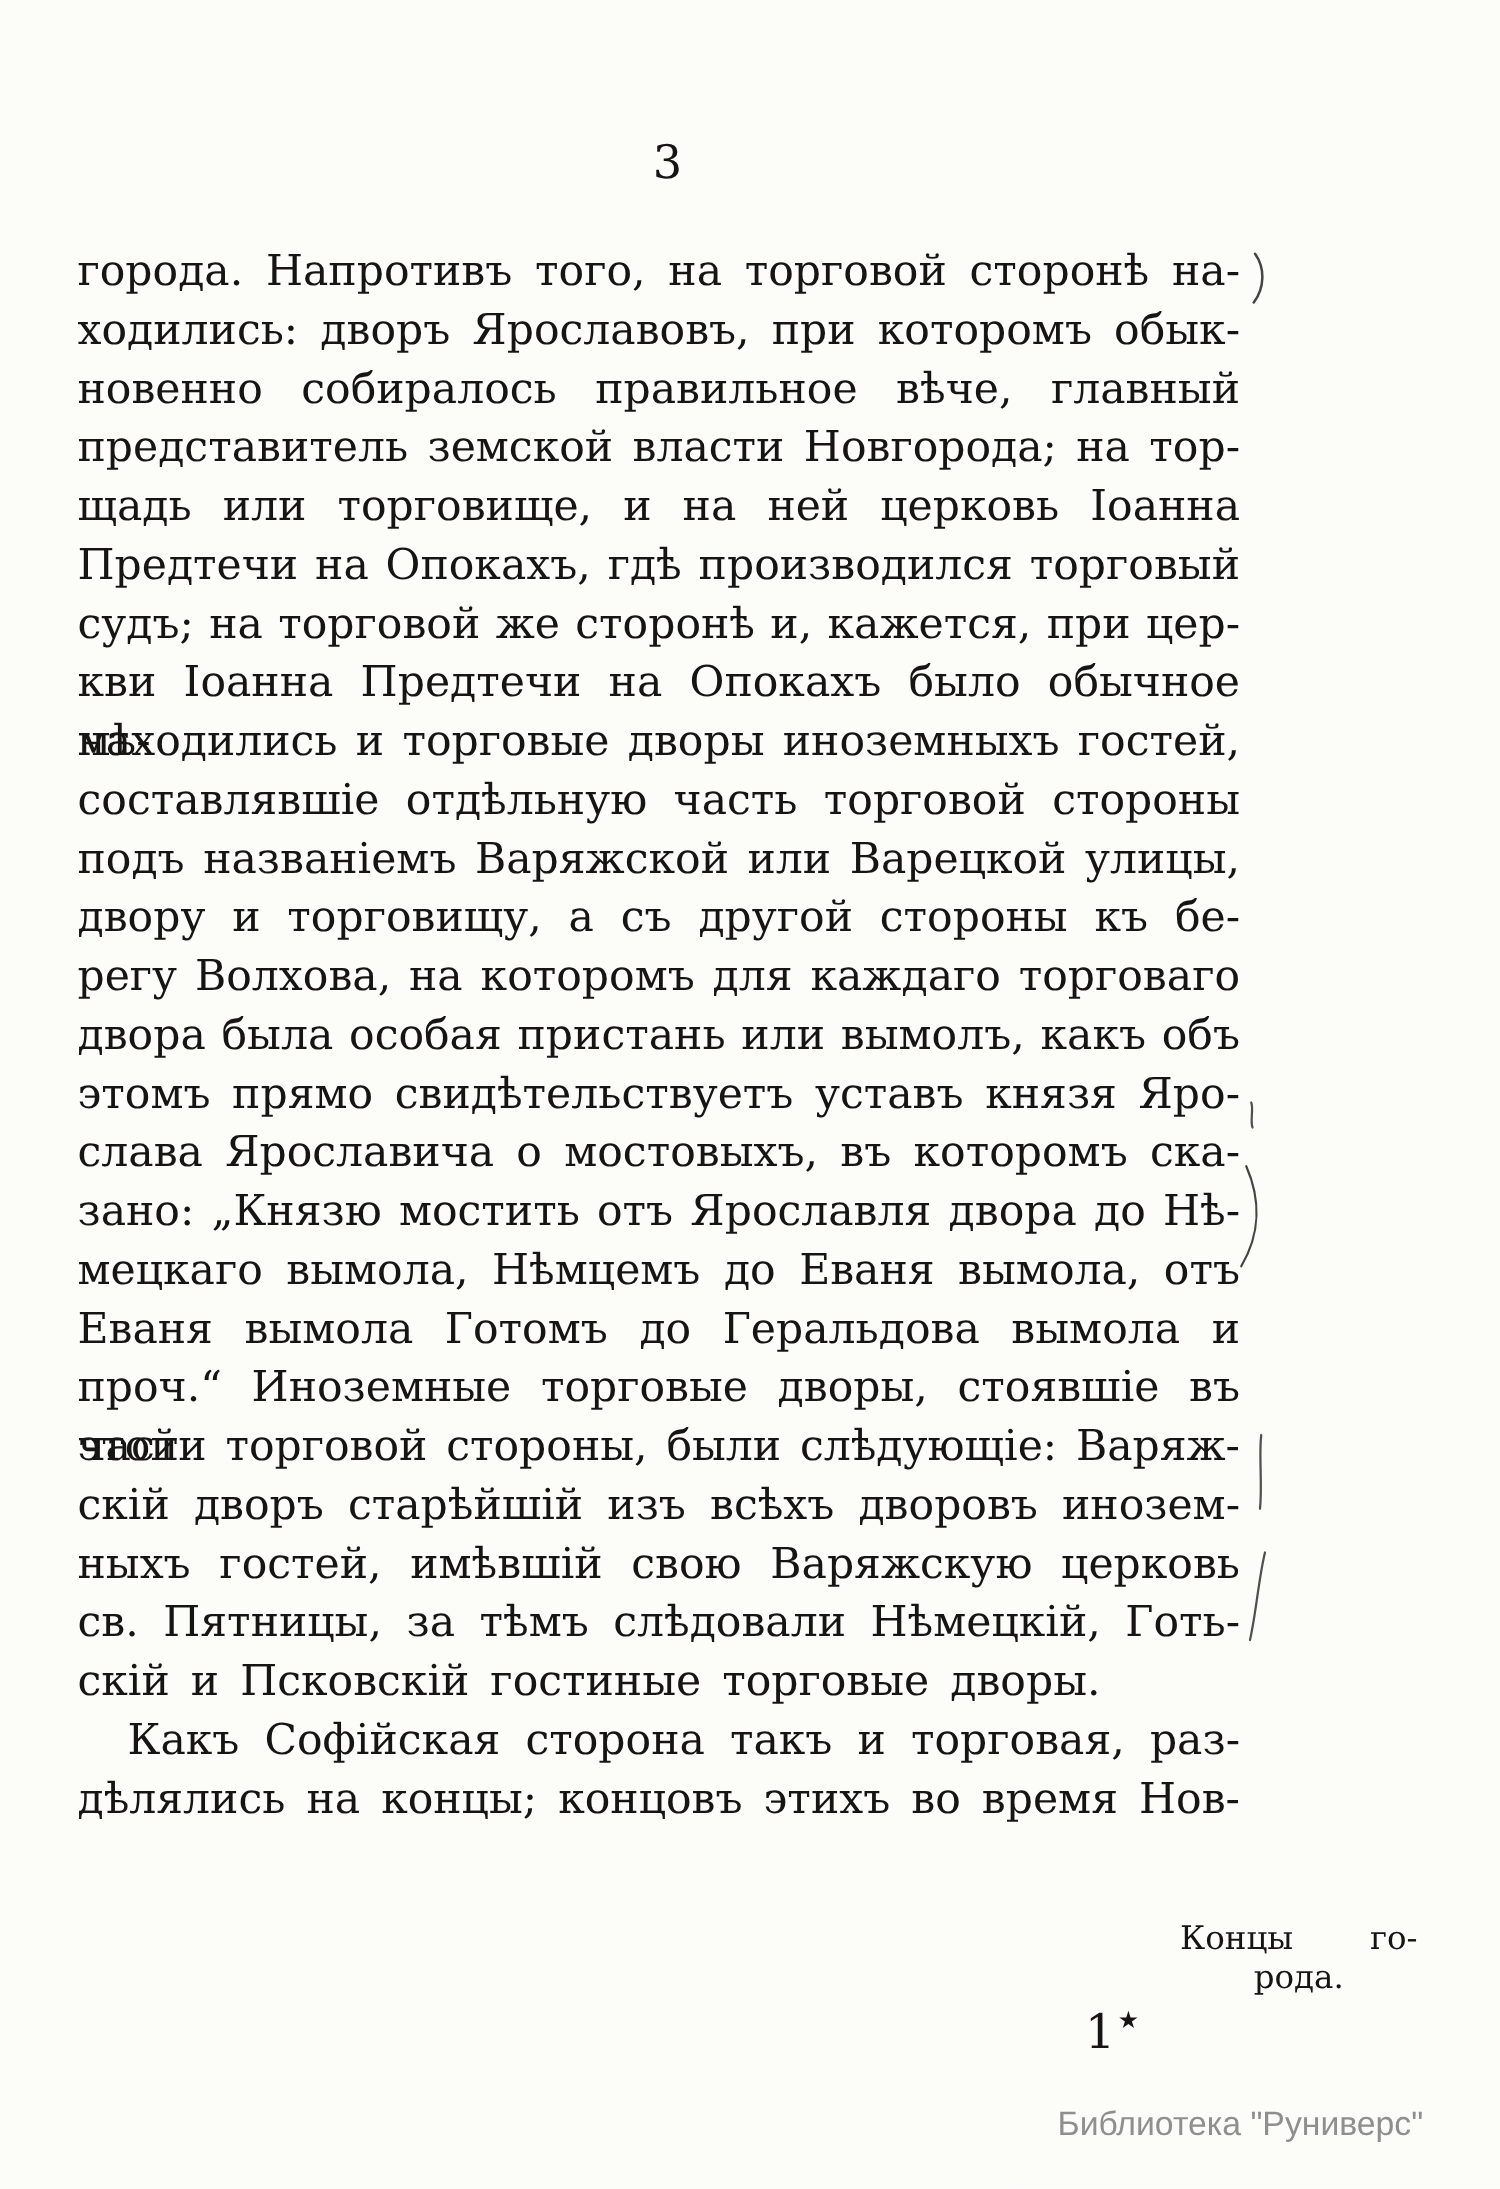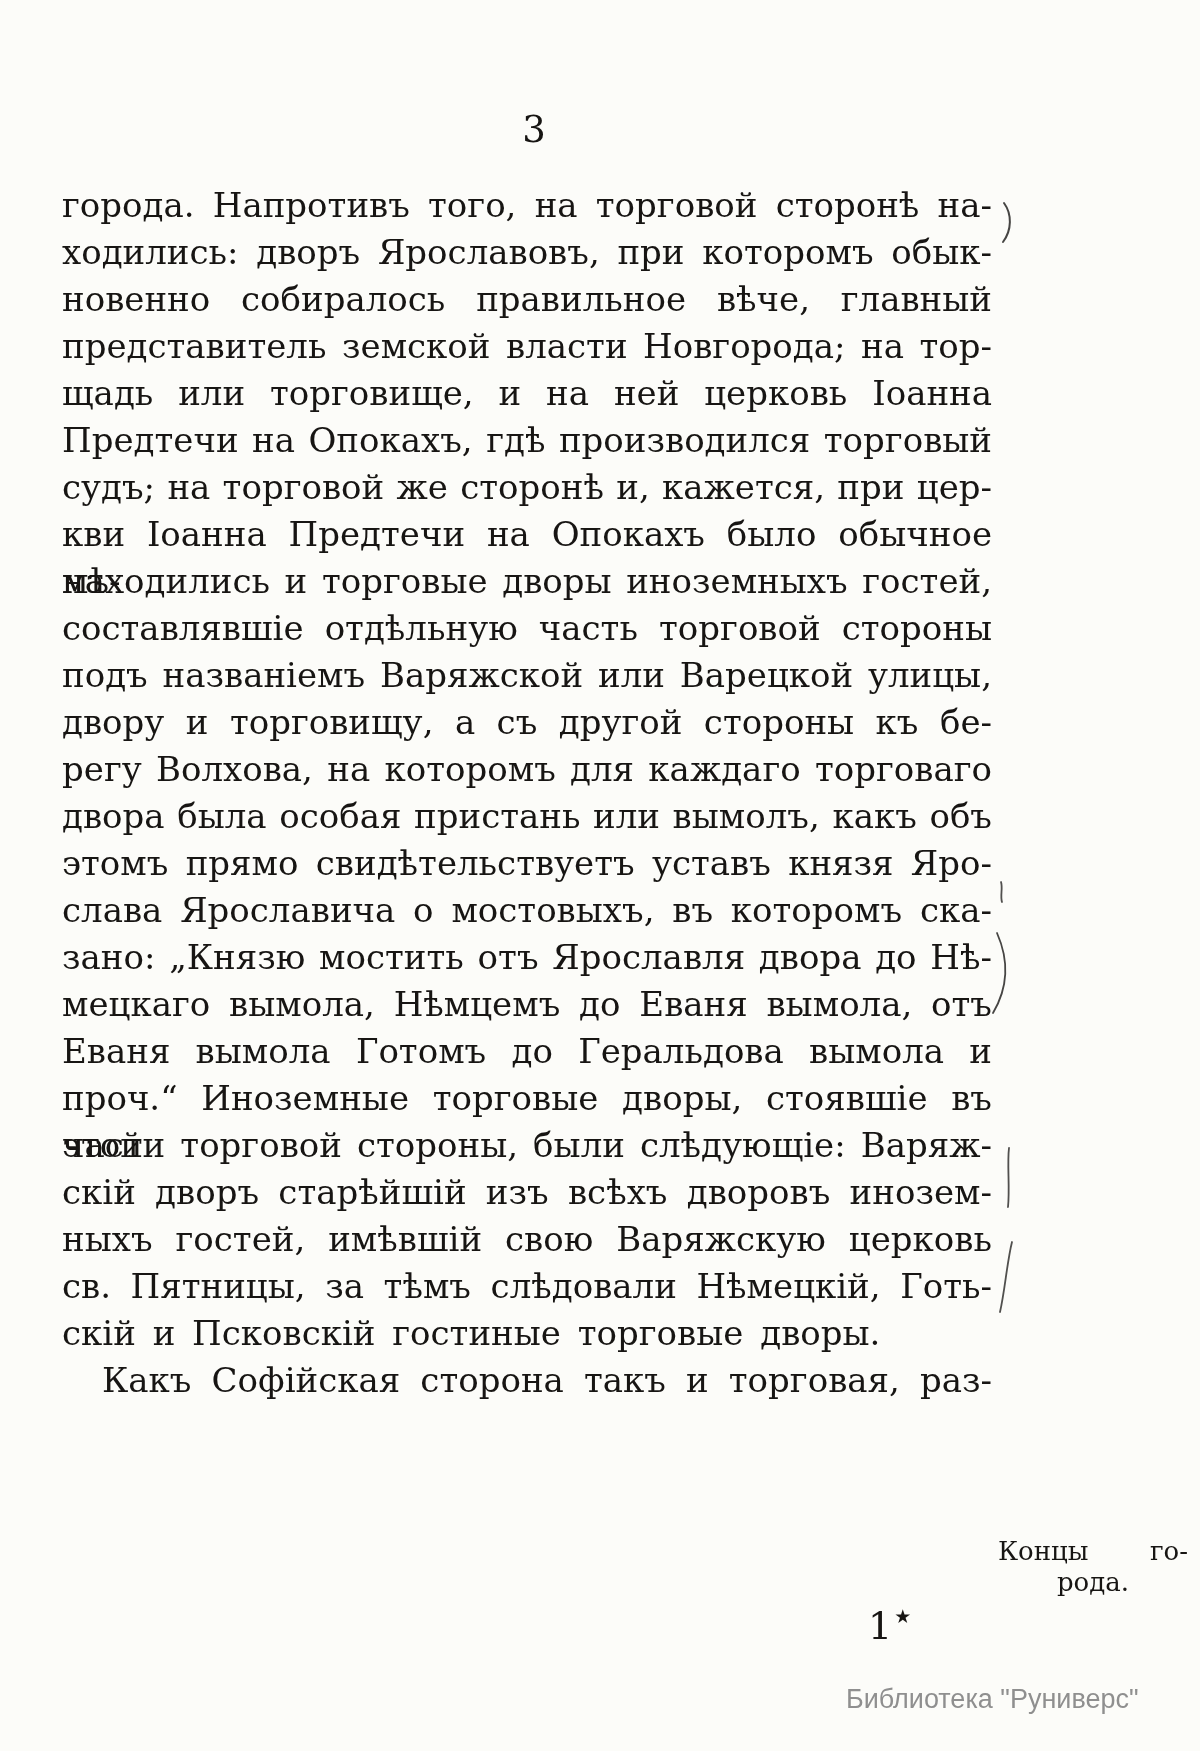--- a/index.html
+++ b/index.html
@@ -21,41 +21,41 @@
     top: 110px;
     left: 500px;
     width: 68px;
     text-align: center;
     font-size: 37px;
     line-height: 40px;
   }
   .body-text {
     position: absolute;
     left: 62px;
-    top: 182px;
+    top: 194px;
     width: 930px;
   }
   .line {
     height: 47px;
     line-height: 47px;
     font-size: 34px;
     text-align: justify;
     text-align-last: justify;
     white-space: normal;
   }
   .line.para-end {
     text-align-last: left;
     word-spacing: 6px;
   }
   .line.indent {
     text-indent: 40px;
   }
   .margin-note {
     position: absolute;
-    left: 998px;
+    left: 944px;
     top: 1536px;
     width: 190px;
     font-size: 26px;
     line-height: 31px;
   }
   .margin-note .mn-line1 {
     text-align: justify;
     text-align-last: justify;
   }
   .margin-note .mn-line2 {
@@ -118,20 +118,21 @@
     <div class="line">зано: „Князю мостить отъ Ярославля двора до Нѣ-</div>
     <div class="line">мецкаго вымола, Нѣмцемъ до Еваня вымола, отъ</div>
     <div class="line">Еваня вымола Готомъ до Геральдова вымола и</div>
     <div class="line">проч.“ Иноземные торговые дворы, стоявшіе въ этой</div>
     <div class="line">части торговой стороны, были слѣдующіе: Варяж-</div>
     <div class="line">скій дворъ старѣйшій изъ всѣхъ дворовъ инозем-</div>
     <div class="line">ныхъ гостей, имѣвшій свою Варяжскую церковь</div>
     <div class="line">св. Пятницы, за тѣмъ слѣдовали Нѣмецкій, Готь-</div>
     <div class="line para-end">скій и Псковскій гостиные торговые дворы.</div>
     <div class="line indent">Какъ Софійская сторона такъ и торговая, раз-</div>
+    <div class="line">дѣлялись на концы; концовъ этихъ во время Нов-</div>
   </div>
 
   <div class="margin-note">
     <div class="mn-line1">Концы го-</div>
     <div class="mn-line2">рода.</div>
   </div>
 
   <div class="signature">
     <span>1</span><span class="star">★</span>
   </div>

